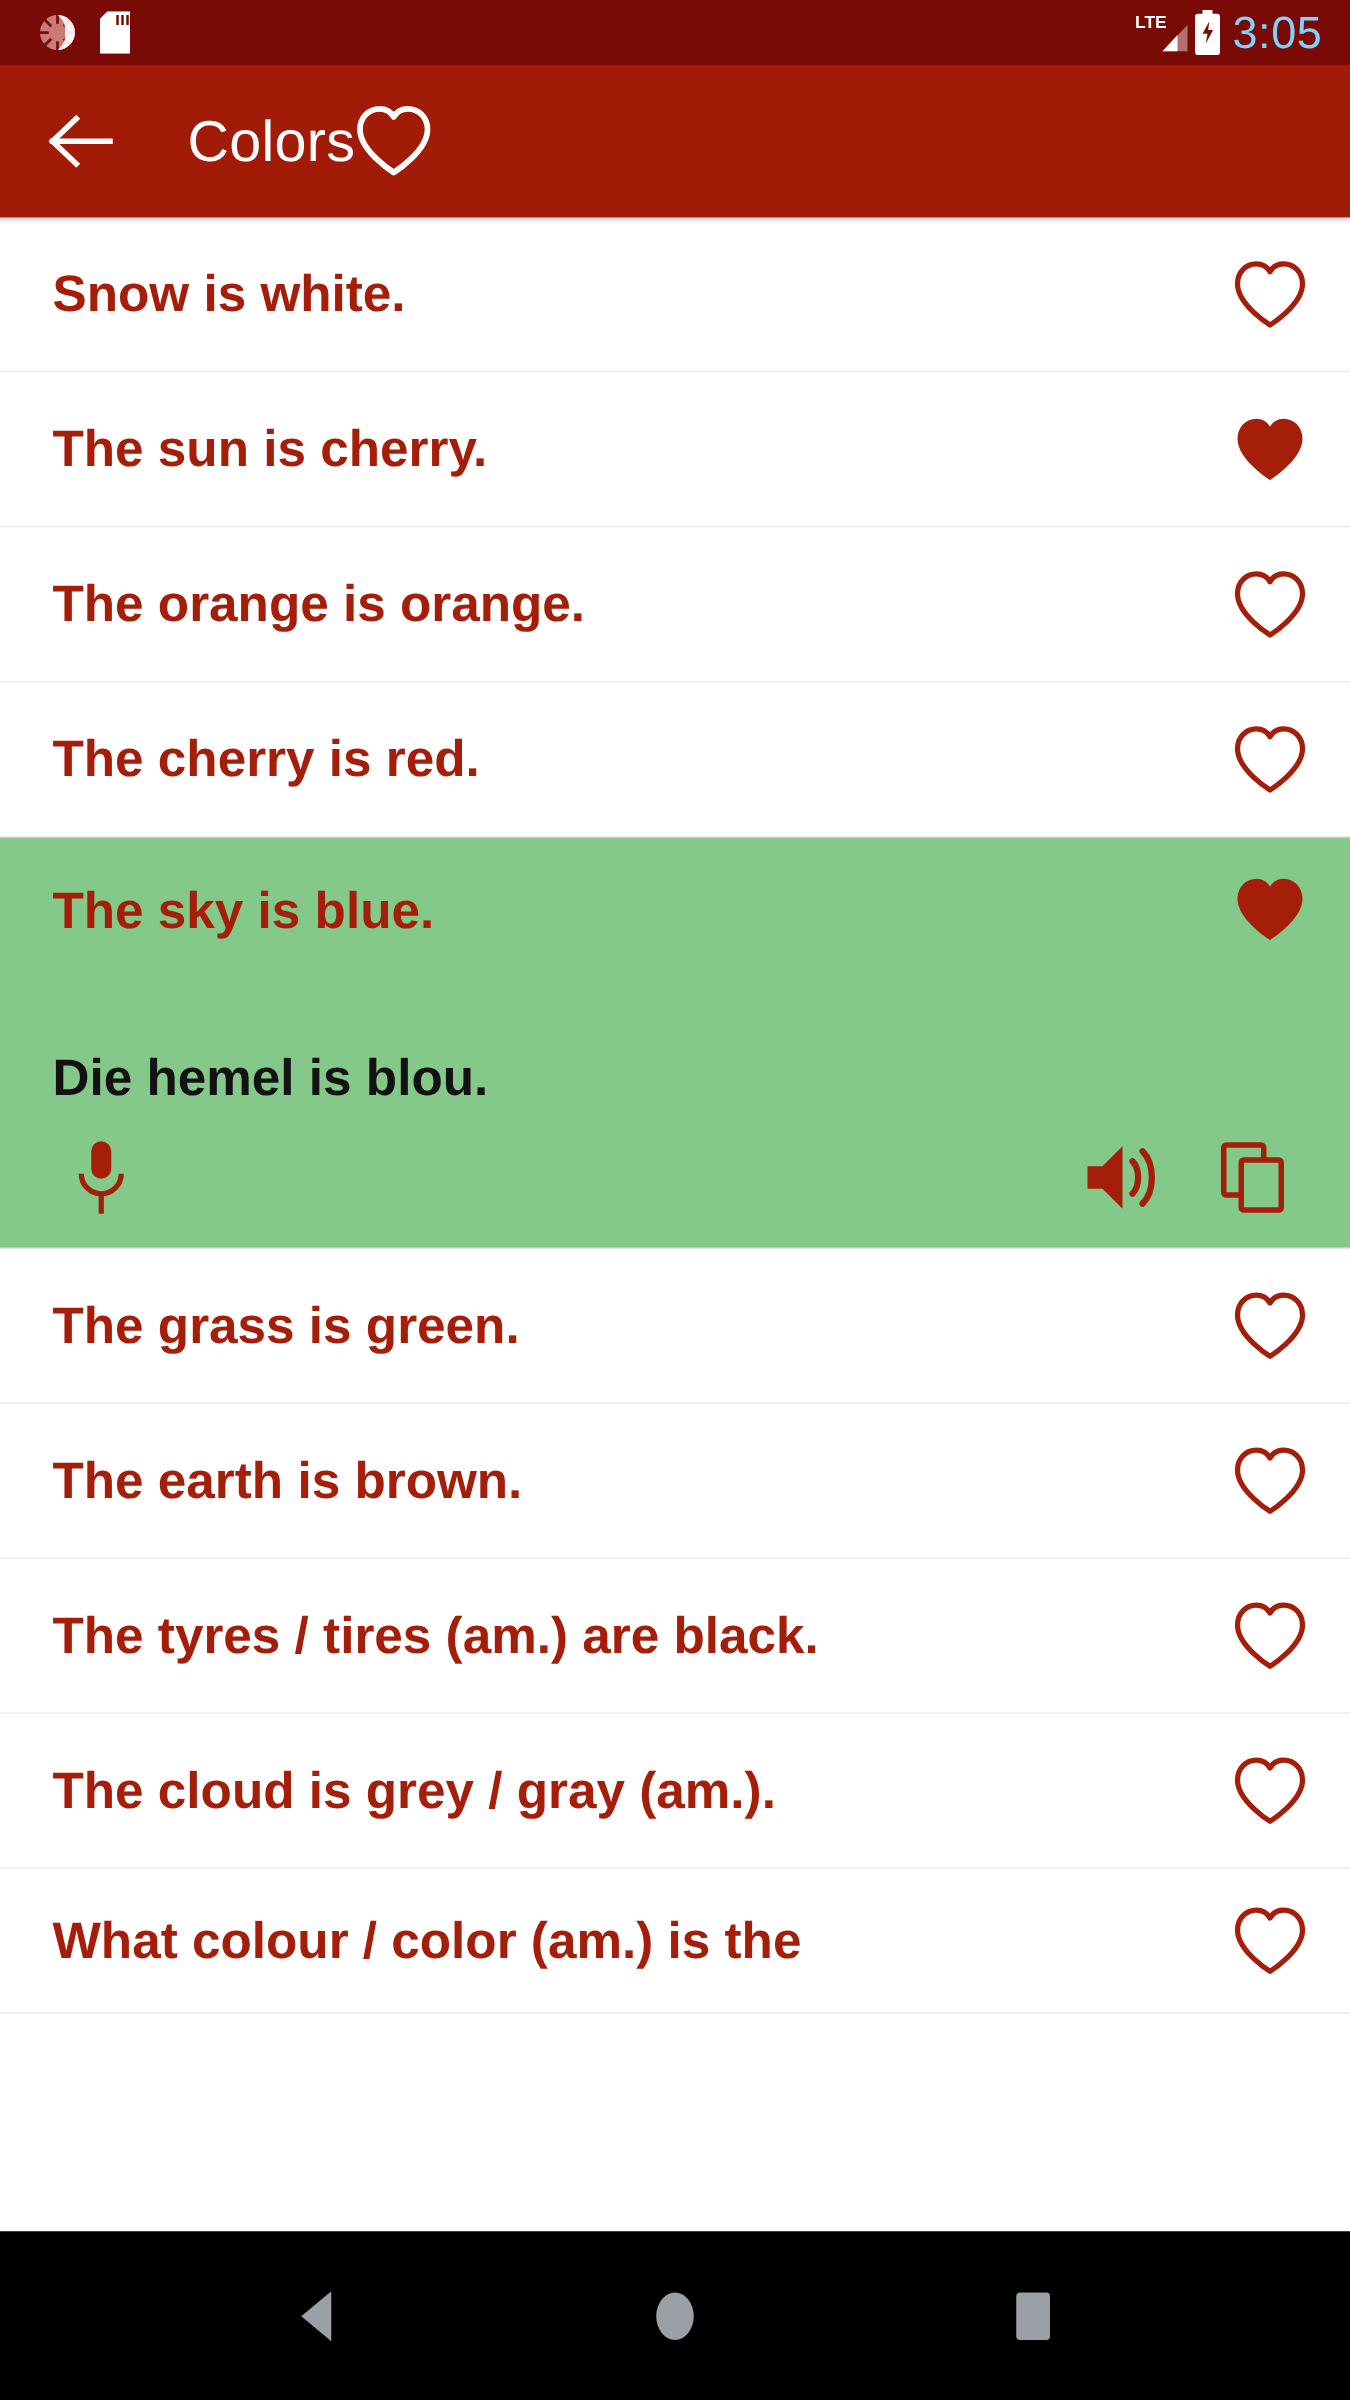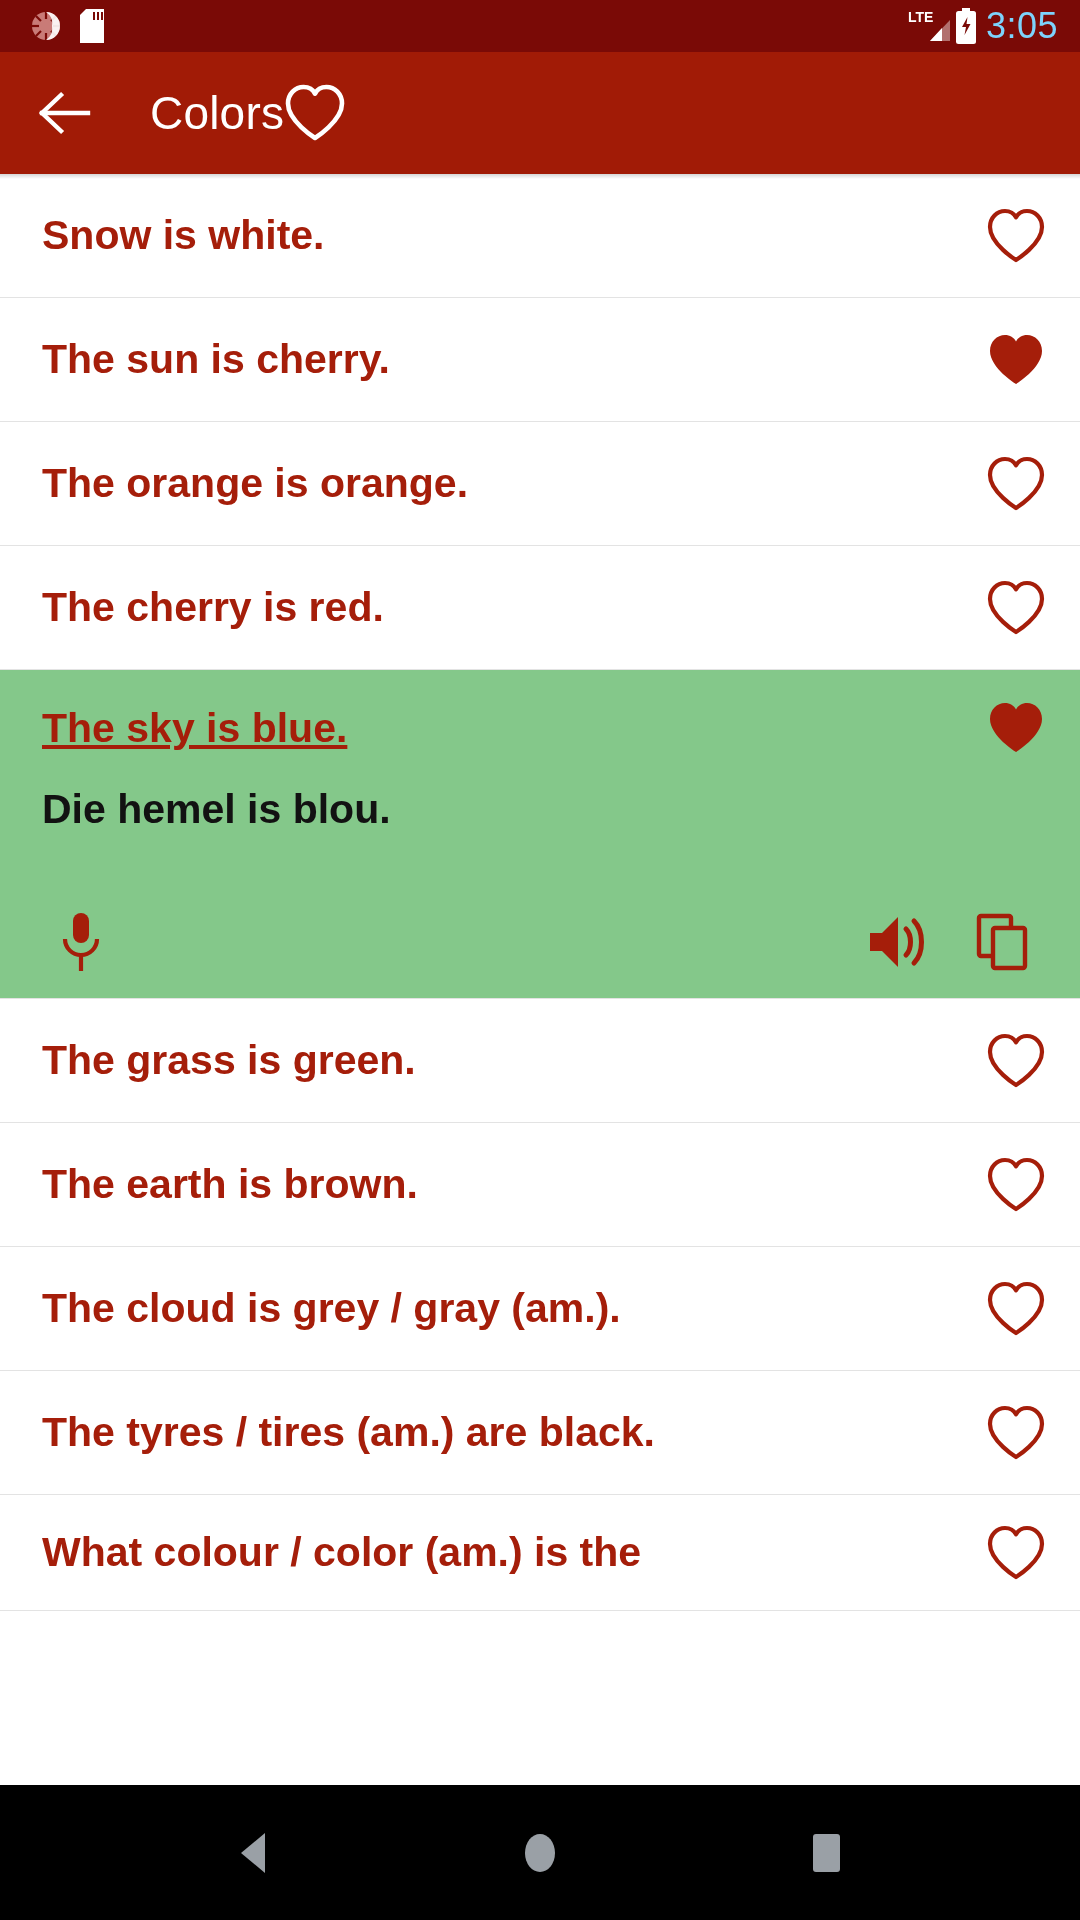--- a/index.html
+++ b/index.html
@@ -160,33 +160,32 @@
     height: 116px;
     display: flex;
     align-items: center;
   }
   .exp-source {
     color: #A51E0A;
     font-size: 41px;
     font-weight: 700;
     white-space: nowrap;
     font-family: "Liberation Sans", sans-serif;
-    text-decoration: underline;
   }
   .exp-heart {
     margin-left: auto;
     width: 60px;
     height: 56px;
     flex: 0 0 60px;
     display: block;
   }
   .exp-line2 {
     height: 100px;
     display: flex;
-    align-items: flex-start;
+    align-items: flex-end;
   }
   .exp-target {
     color: #121212;
     font-size: 41px;
     font-weight: 700;
     white-space: nowrap;
     font-family: "Liberation Sans", sans-serif;
   }
   .exp-actions {
     height: 112px;
@@ -420,30 +419,30 @@
     <div class="row">
       <span class="row-text">The earth is brown.</span>
       <span class="row-heart">
         <svg viewBox="0 0 60 56" width="60" height="56">
           <path d="M30 52C30 52 4 36 4 19 4 9.6 11 3 19 3c4.8 0 9 2.5 11 6.4C32 5.5 36.2 3 41 3c8 0 15 6.6 15 16 0 17-26 33-26 33z" fill="none" stroke="#A51E0A" stroke-width="4.2" stroke-linejoin="round"></path>
         </svg>
       </span>
     </div>
 
     <div class="row">
+      <span class="row-text">The tyres / tires (am.) are black.</span>
+      <span class="row-heart">
+        <svg viewBox="0 0 60 56" width="60" height="56">
+          <path d="M30 52C30 52 4 36 4 19 4 9.6 11 3 19 3c4.8 0 9 2.5 11 6.4C32 5.5 36.2 3 41 3c8 0 15 6.6 15 16 0 17-26 33-26 33z" fill="none" stroke="#A51E0A" stroke-width="4.2" stroke-linejoin="round"></path>
+        </svg>
+      </span>
+    </div>
+
+    <div class="row">
       <span class="row-text">The cloud is grey / gray (am.).</span>
-      <span class="row-heart">
-        <svg viewBox="0 0 60 56" width="60" height="56">
-          <path d="M30 52C30 52 4 36 4 19 4 9.6 11 3 19 3c4.8 0 9 2.5 11 6.4C32 5.5 36.2 3 41 3c8 0 15 6.6 15 16 0 17-26 33-26 33z" fill="none" stroke="#A51E0A" stroke-width="4.2" stroke-linejoin="round"></path>
-        </svg>
-      </span>
-    </div>
-
-    <div class="row">
-      <span class="row-text">The tyres / tires (am.) are black.</span>
       <span class="row-heart">
         <svg viewBox="0 0 60 56" width="60" height="56">
           <path d="M30 52C30 52 4 36 4 19 4 9.6 11 3 19 3c4.8 0 9 2.5 11 6.4C32 5.5 36.2 3 41 3c8 0 15 6.6 15 16 0 17-26 33-26 33z" fill="none" stroke="#A51E0A" stroke-width="4.2" stroke-linejoin="round"></path>
         </svg>
       </span>
     </div>
 
     <div class="row row-partial">
       <span class="row-text">What colour / color (am.) is the</span>
       <span class="row-heart">

